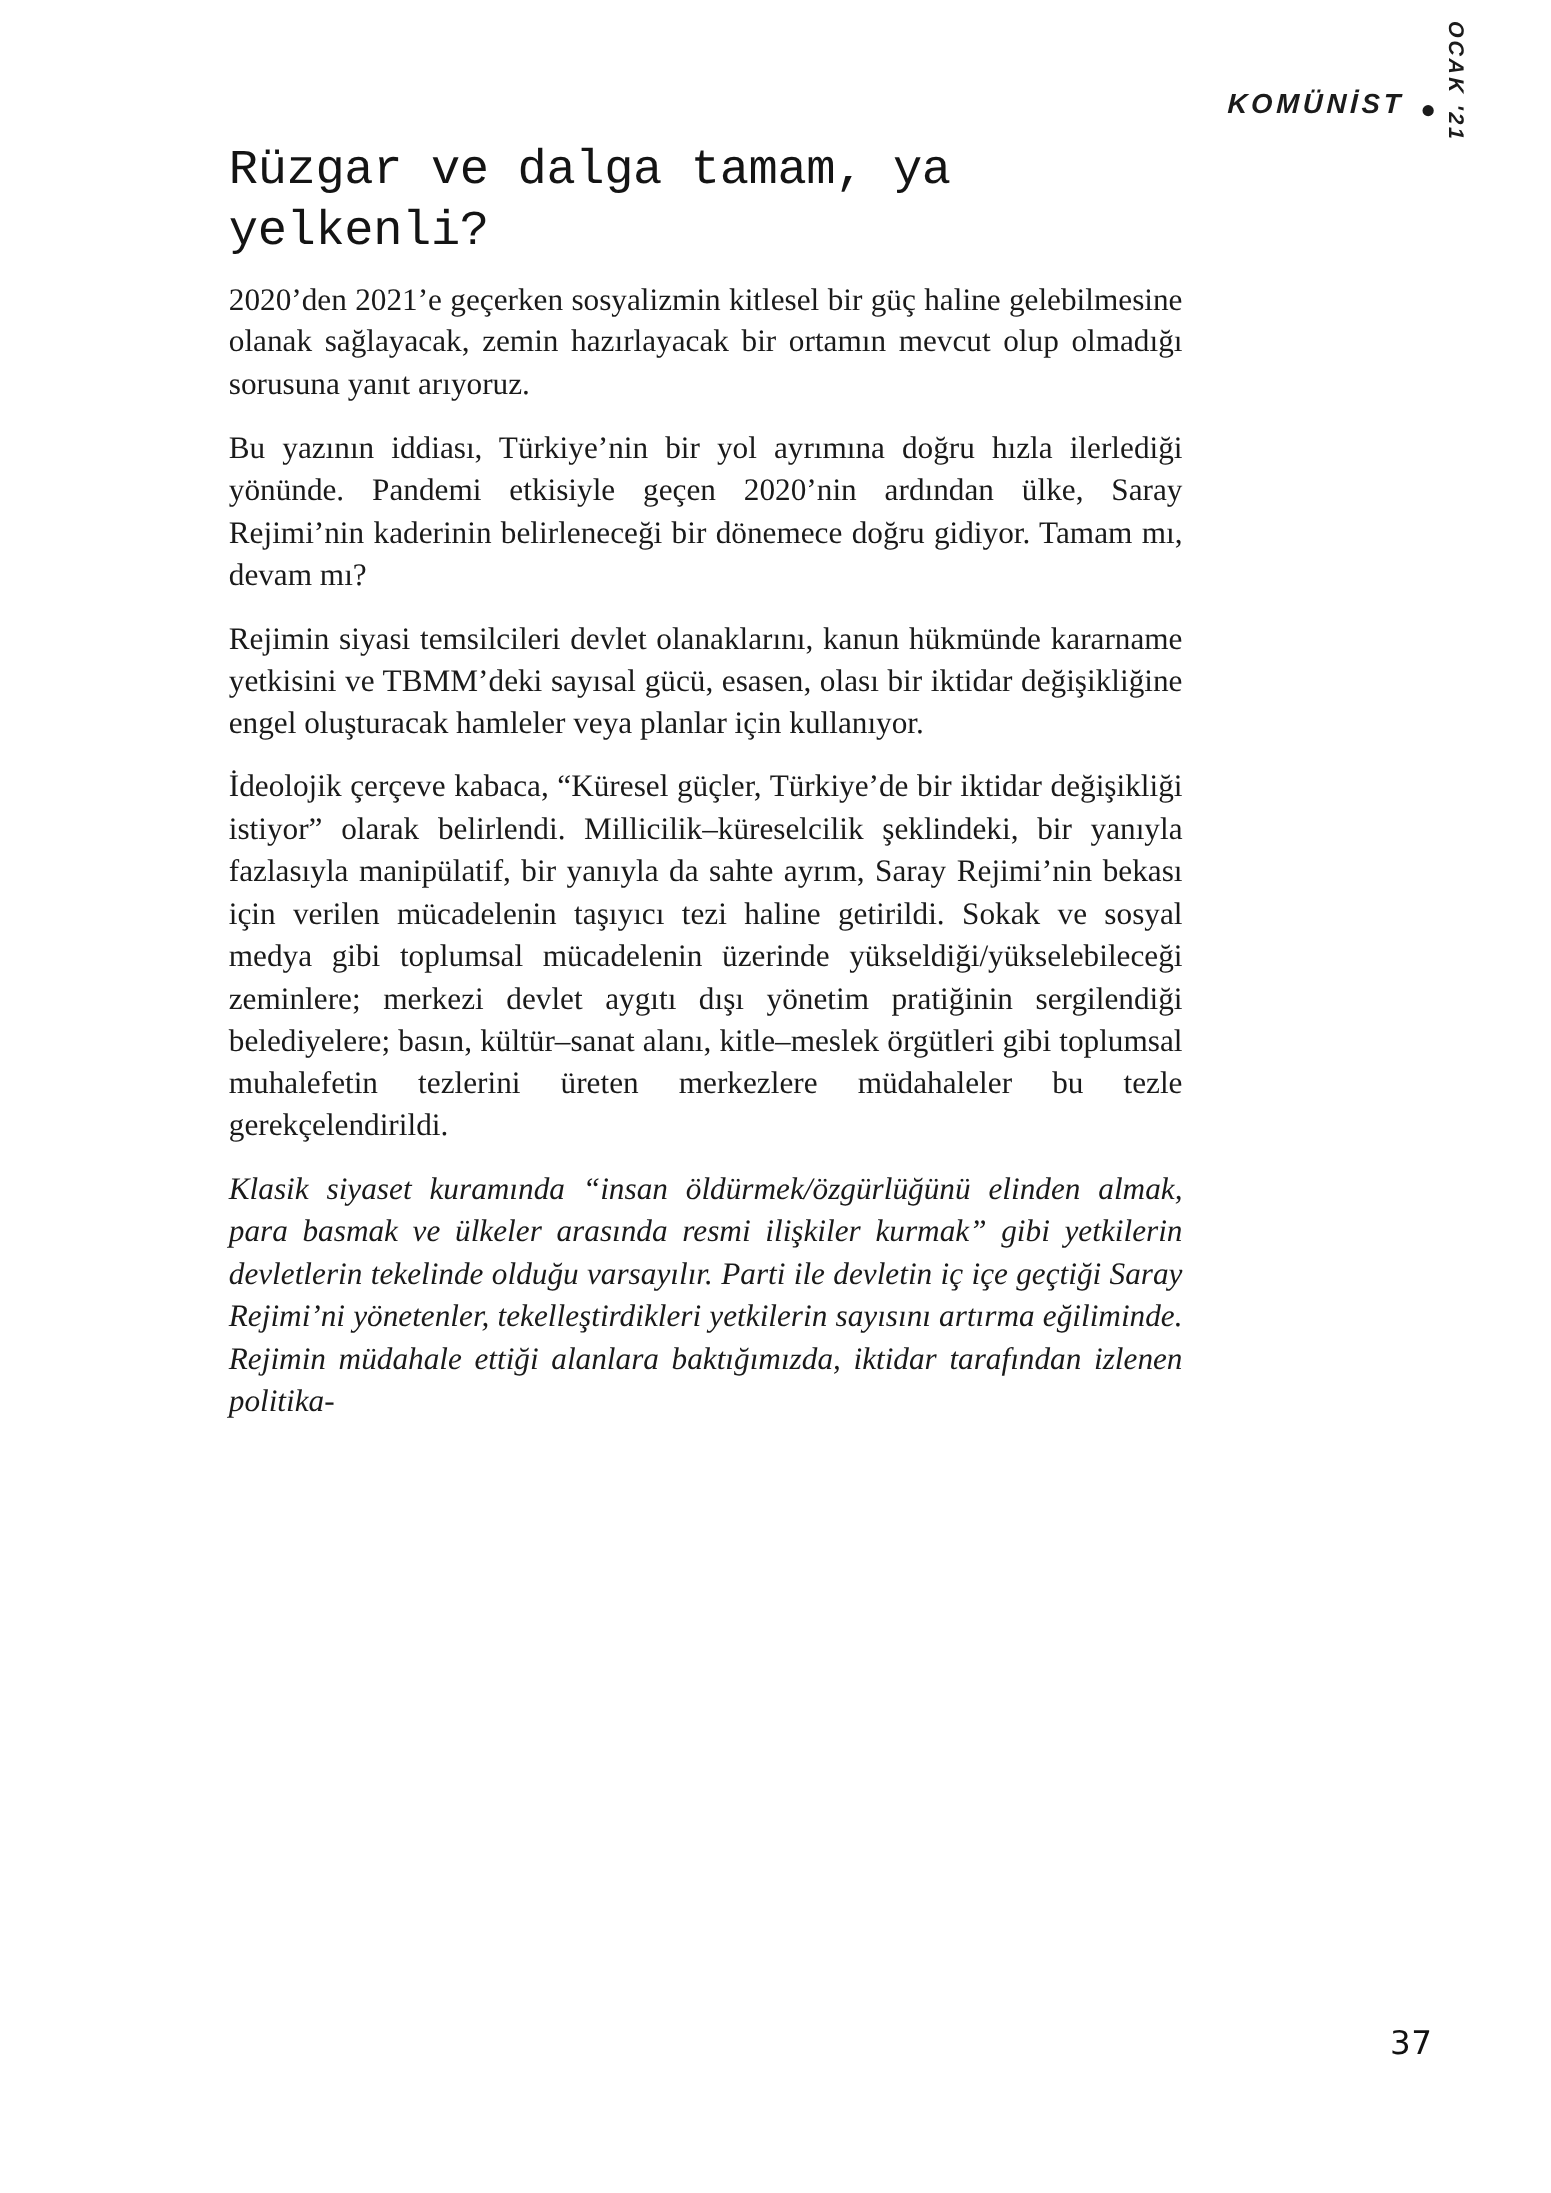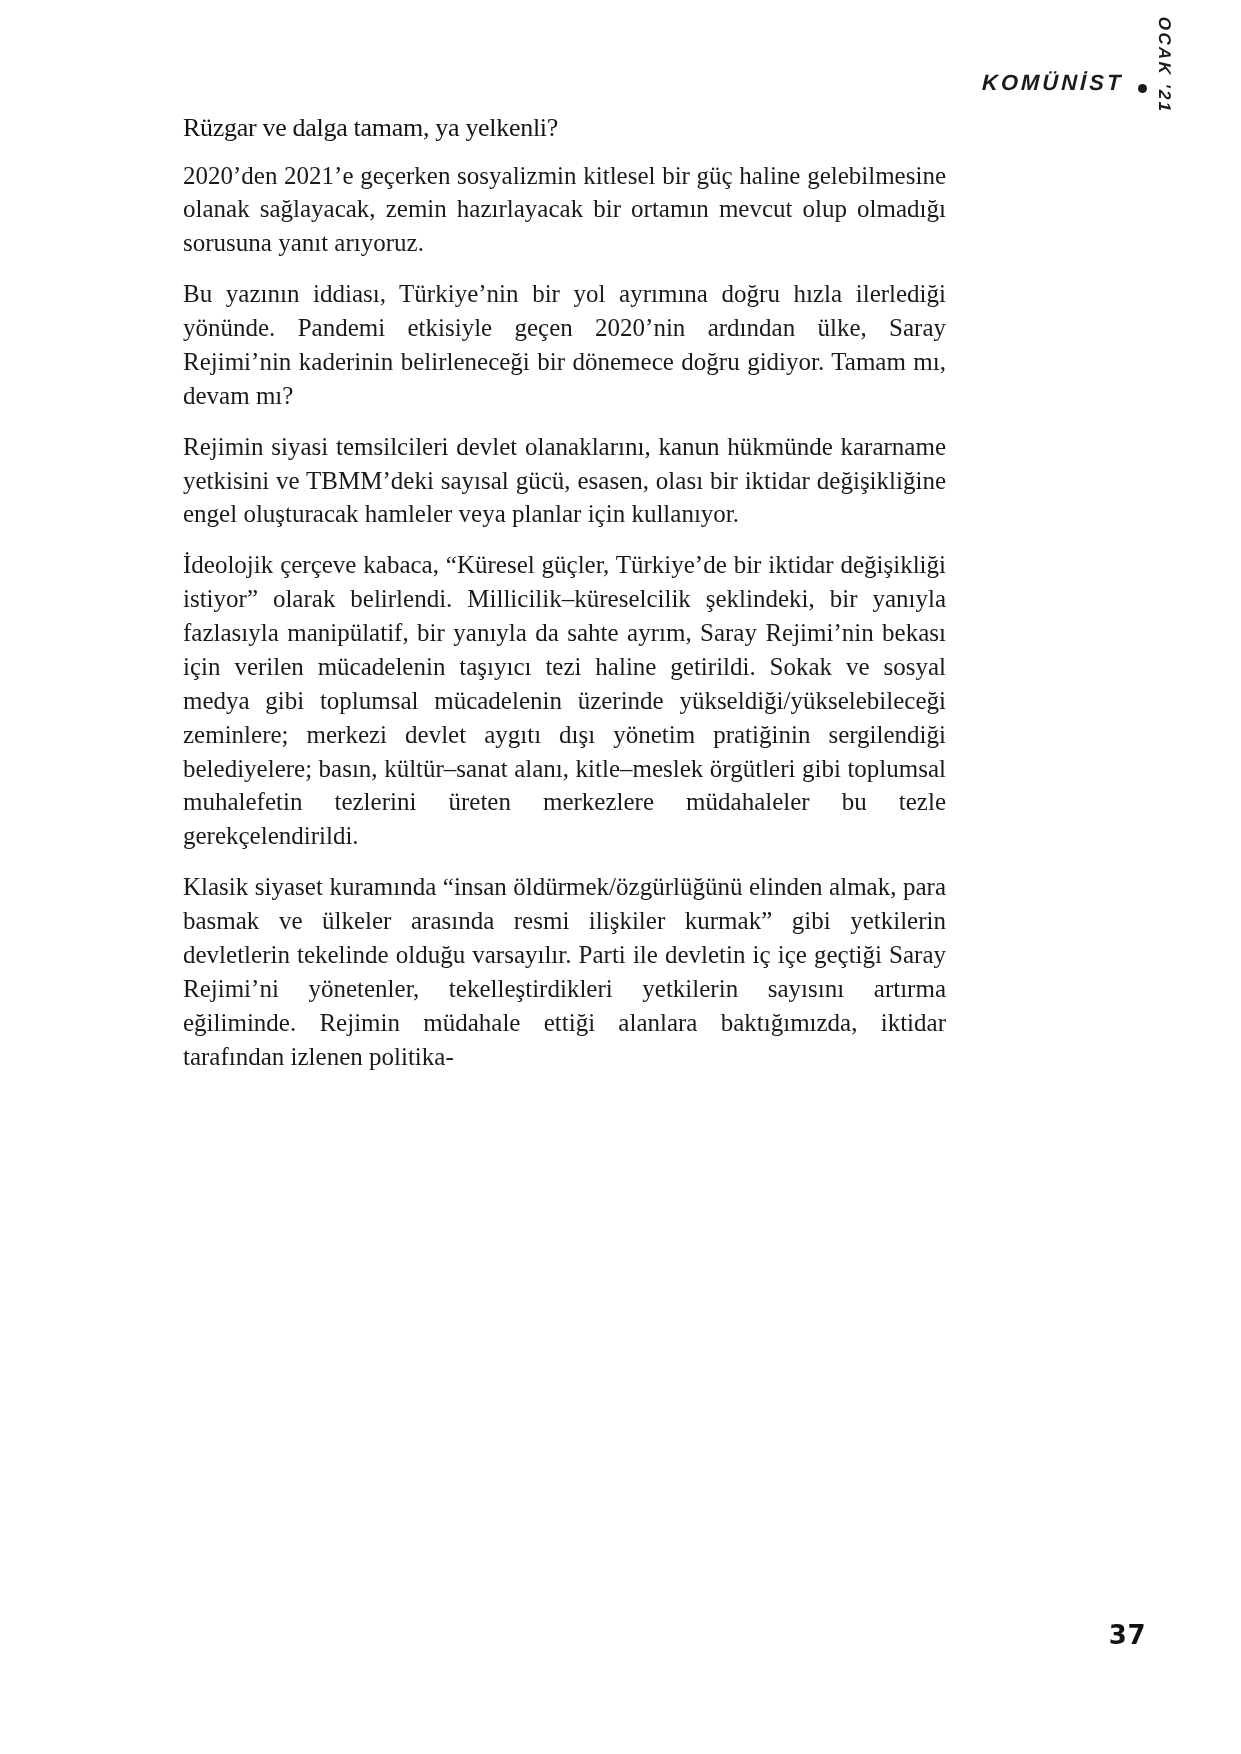--- a/index.html
+++ b/index.html
@@ -69,23 +69,23 @@
 
   
   .article {
     position: absolute;
     left: 183px;
     top: 112px;
     width: 763px;
   }
 
   .article-title {
-    font-family: Liberation Serif, serif;
+    font-family: Liberation Mono, monospace;
     font-weight: 400;
-    font-size: 26px;
+    font-size: 39px;
     line-height: 1.25;
     letter-spacing: -0.3px;
     color: #141414;
     margin: 0 0 14px 0;
   }
 
   .lead {
     font-family: "Liberation Serif", "DejaVu Serif", serif;
     font-size: 25px;
     line-height: 1.30;
@@ -100,28 +100,29 @@
     line-height: 1.355;
     margin: 0 0 17px 0;
     text-align: justify;
     text-justify: inter-word;
     color: #1a1a1a;
     hyphens: manual;
   }
 
   .para:last-child {
     margin-bottom: 4px;
+    font-style: italic;
   }
 
   .folio {
     position: absolute;
     right: 95px;
     bottom: 104px;
     font-family: "DejaVu Sans", "Liberation Sans", sans-serif;
-    font-weight: 700;
+    font-weight: 400;
     font-size: 26px;
     color: #111111;
     letter-spacing: 0.5px;
     margin-top: 48px;
   }
 </style>
 </head>
 <body>
 
 <div class="page">

